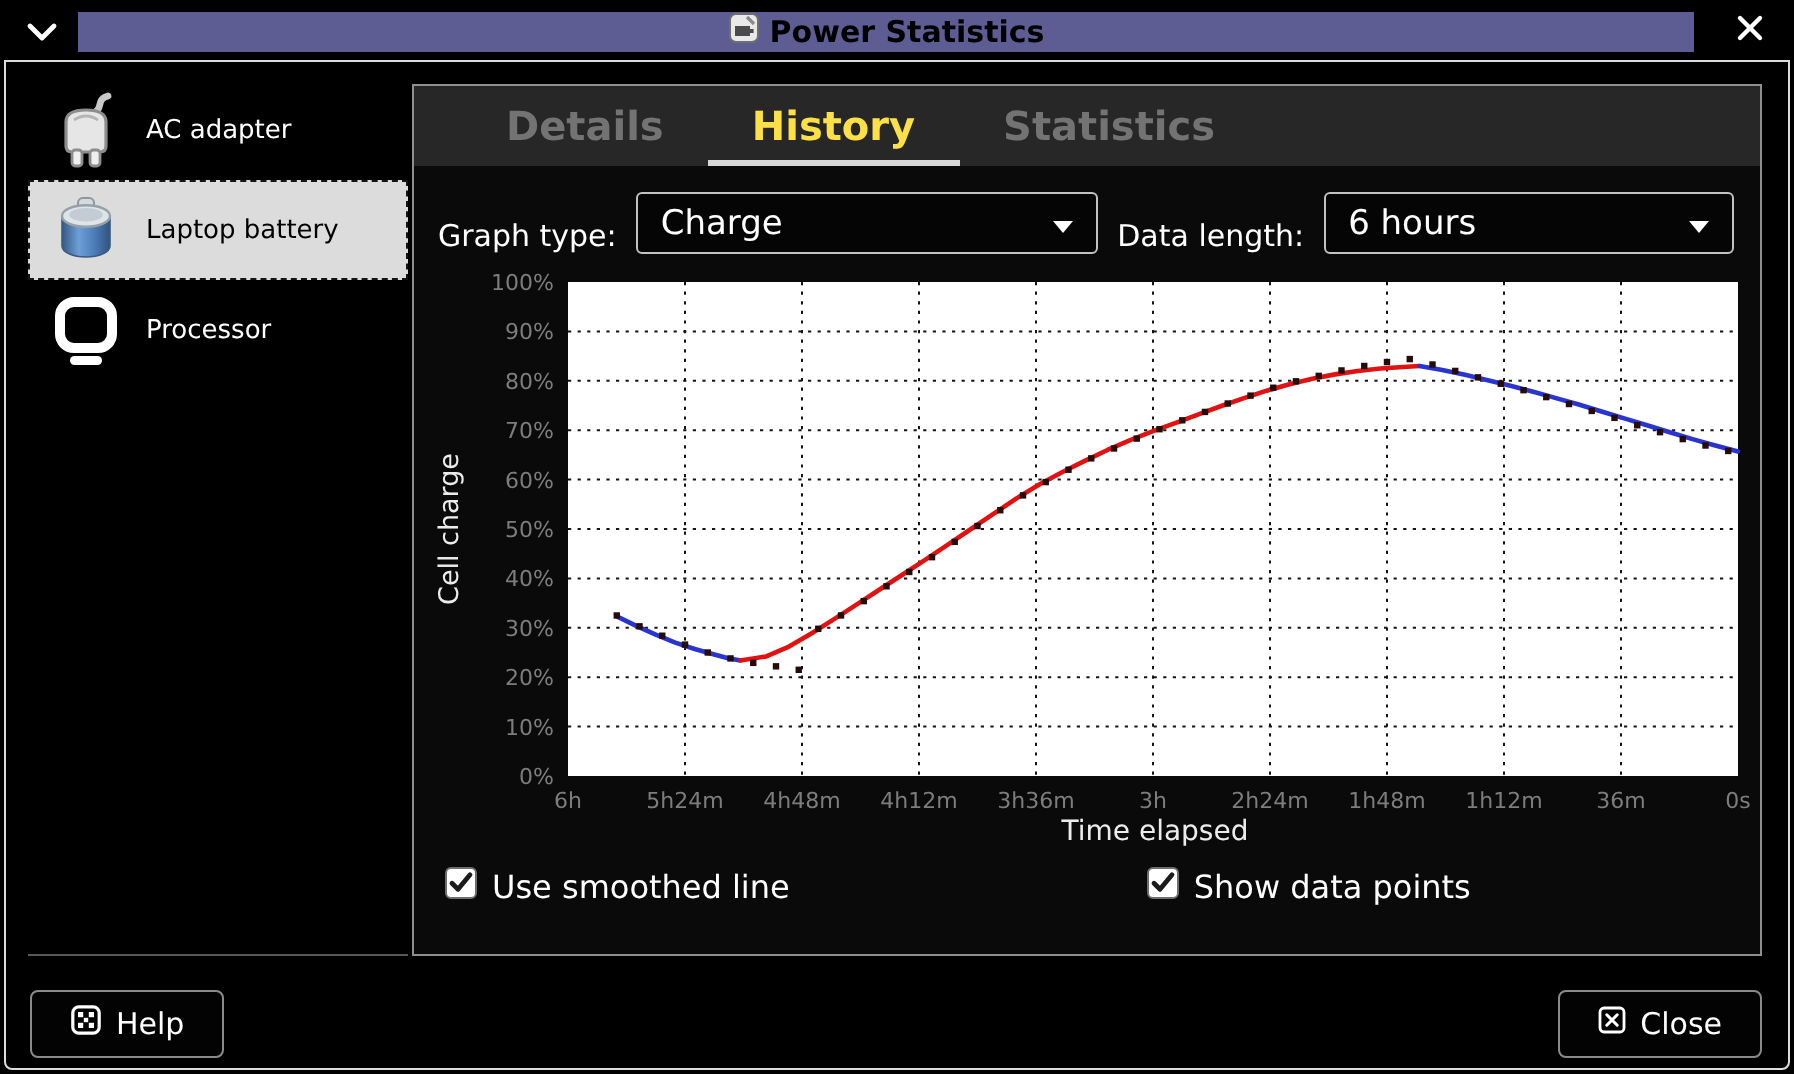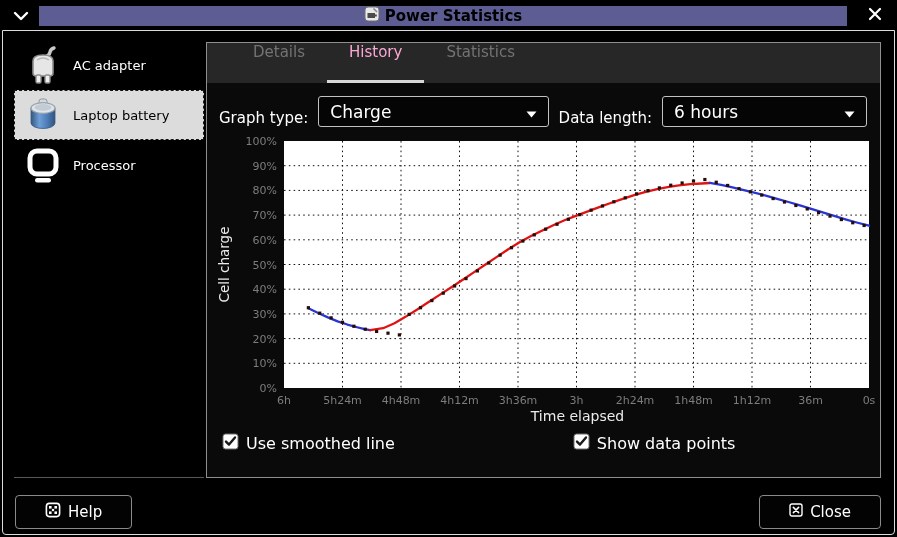--- a/index.html
+++ b/index.html
@@ -21,23 +21,23 @@
   .sidebar { position:absolute; left:14px; top:40px; width:190px; height:438px; border-bottom:1px solid #585858; z-index:6; }
   .side-item { height:50px; display:flex; align-items:center; gap:9px; padding-left:7px;
                color:#fff; font-size:13px; border:1px dashed transparent; cursor:default; }
   .side-item.selected { background:#dcdcdc; color:#000; border:1px dashed #141414; }
   .dev-icon { width:42px; height:42px; display:flex; align-items:center; justify-content:center; flex:0 0 42px; }
 
   
   .notebook { position:absolute; left:206px; top:42px; width:675px; height:436px;
               border:1px solid #8f8f8f; background:#0a0a0a; z-index:6; }
   .tabstrip { height:40px; background:#272727; display:flex; align-items:stretch; padding-left:24px; }
-  .tab { position:relative; padding:0 22px; display:flex; 
-         font-weight:normal; font-size:15px; color:#737373; cursor:default; }
-  .tab.active { color:#f9a8d4; }
+  .tab { position:relative; padding:0 22px; display:flex; align-items:center;
+         font-weight:bold; font-size:20px; color:#737373; cursor:default; }
+  .tab.active { color:#fde047; }
   .tab.active::after { content:""; position:absolute; left:0; right:0; bottom:0; height:3px; background:#d8d8d8; }
 
   .controls { display:flex; align-items:flex-end; gap:10px; margin:13px 13px 9px 12px; }
   .ctl-label { color:#fff; font-size:15px; white-space:nowrap; }
   .dropdown { flex:1; height:31px; border:1px solid #c2c2c2; border-radius:3px; background:#050505;
               color:#fff; display:flex; align-items:center; justify-content:space-between;
               padding:0 11px; font-size:17px; cursor:default; }
   .dropdown.first { flex:1.14; }
 
   .chart-wrap { margin-top:4px; }
@@ -45,21 +45,21 @@
   .xaxis-title { color:#ececec; font-size:14px; text-align:center; width:585px; margin:0 0 0 78px; }
 
   .opts { display:flex; align-items:center; margin:9px 0 0 15px; }
   .opt { display:flex; align-items:center; gap:7px; color:#fff; font-size:16px; cursor:default; }
   .opt + .opt { margin-left:178px; }
   .opt:not(.checked) .tick { display:none; }
 
   
   .footer { position:absolute; left:15px; right:16px; bottom:8px; height:34px;
             display:flex; justify-content:space-between; z-index:6; }
-  .btn { height:34px; display:flex; align-items:center; gap:7px; padding:0 29px;
+  .btn { height:34px; display:flex; align-items:center; gap:7px; padding:0 19px;
          background:#030303; border:1px solid #8a8a8a; border-radius:4px;
          color:#fff; font-size:15px; cursor:default; }
 </style>
 </head>
 <body>
 
 <div class="window">
   <div class="frame"></div>
 
   <div class="titlebar-row">

